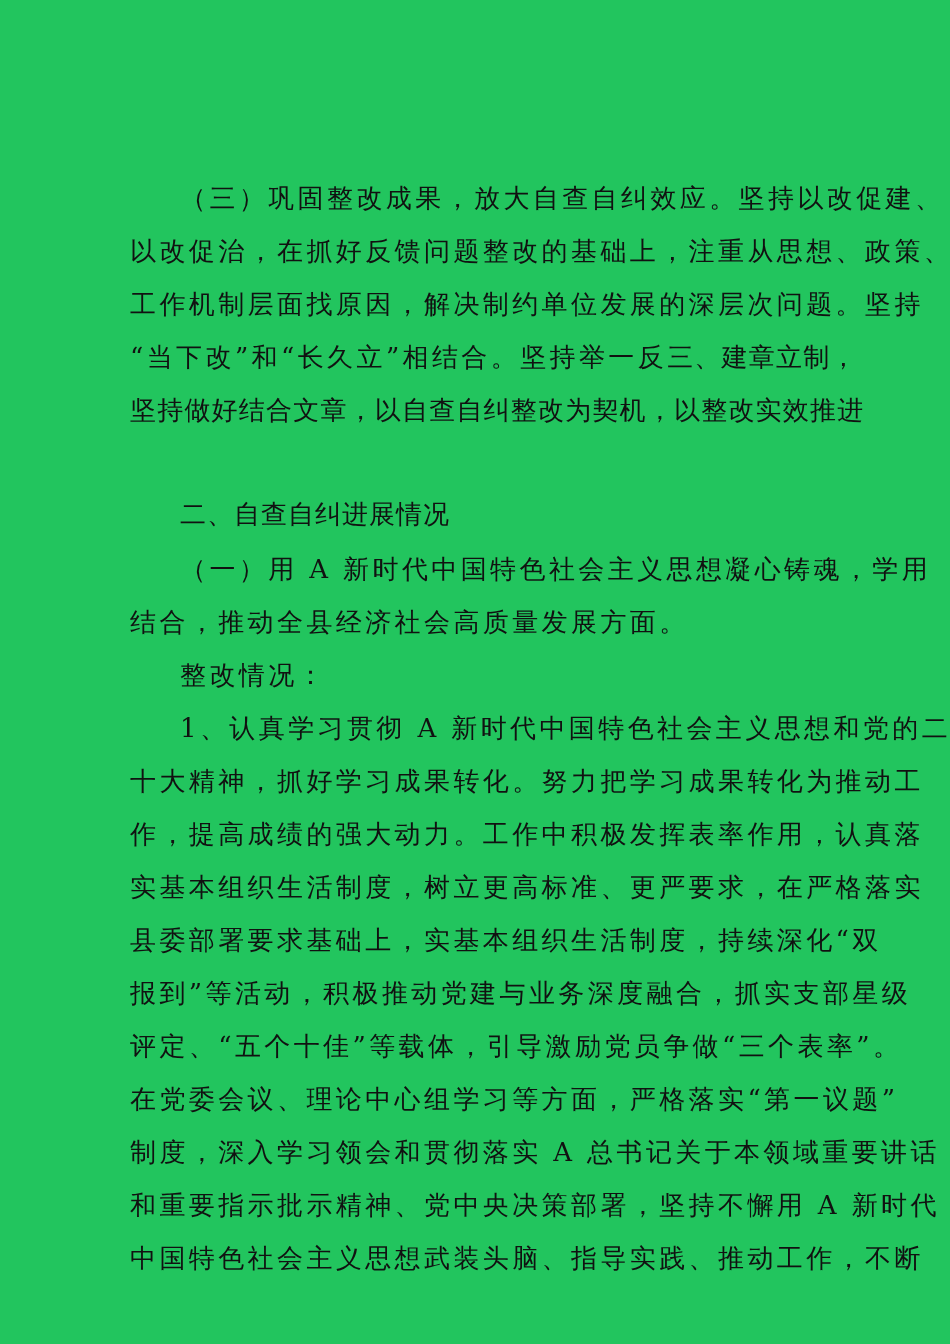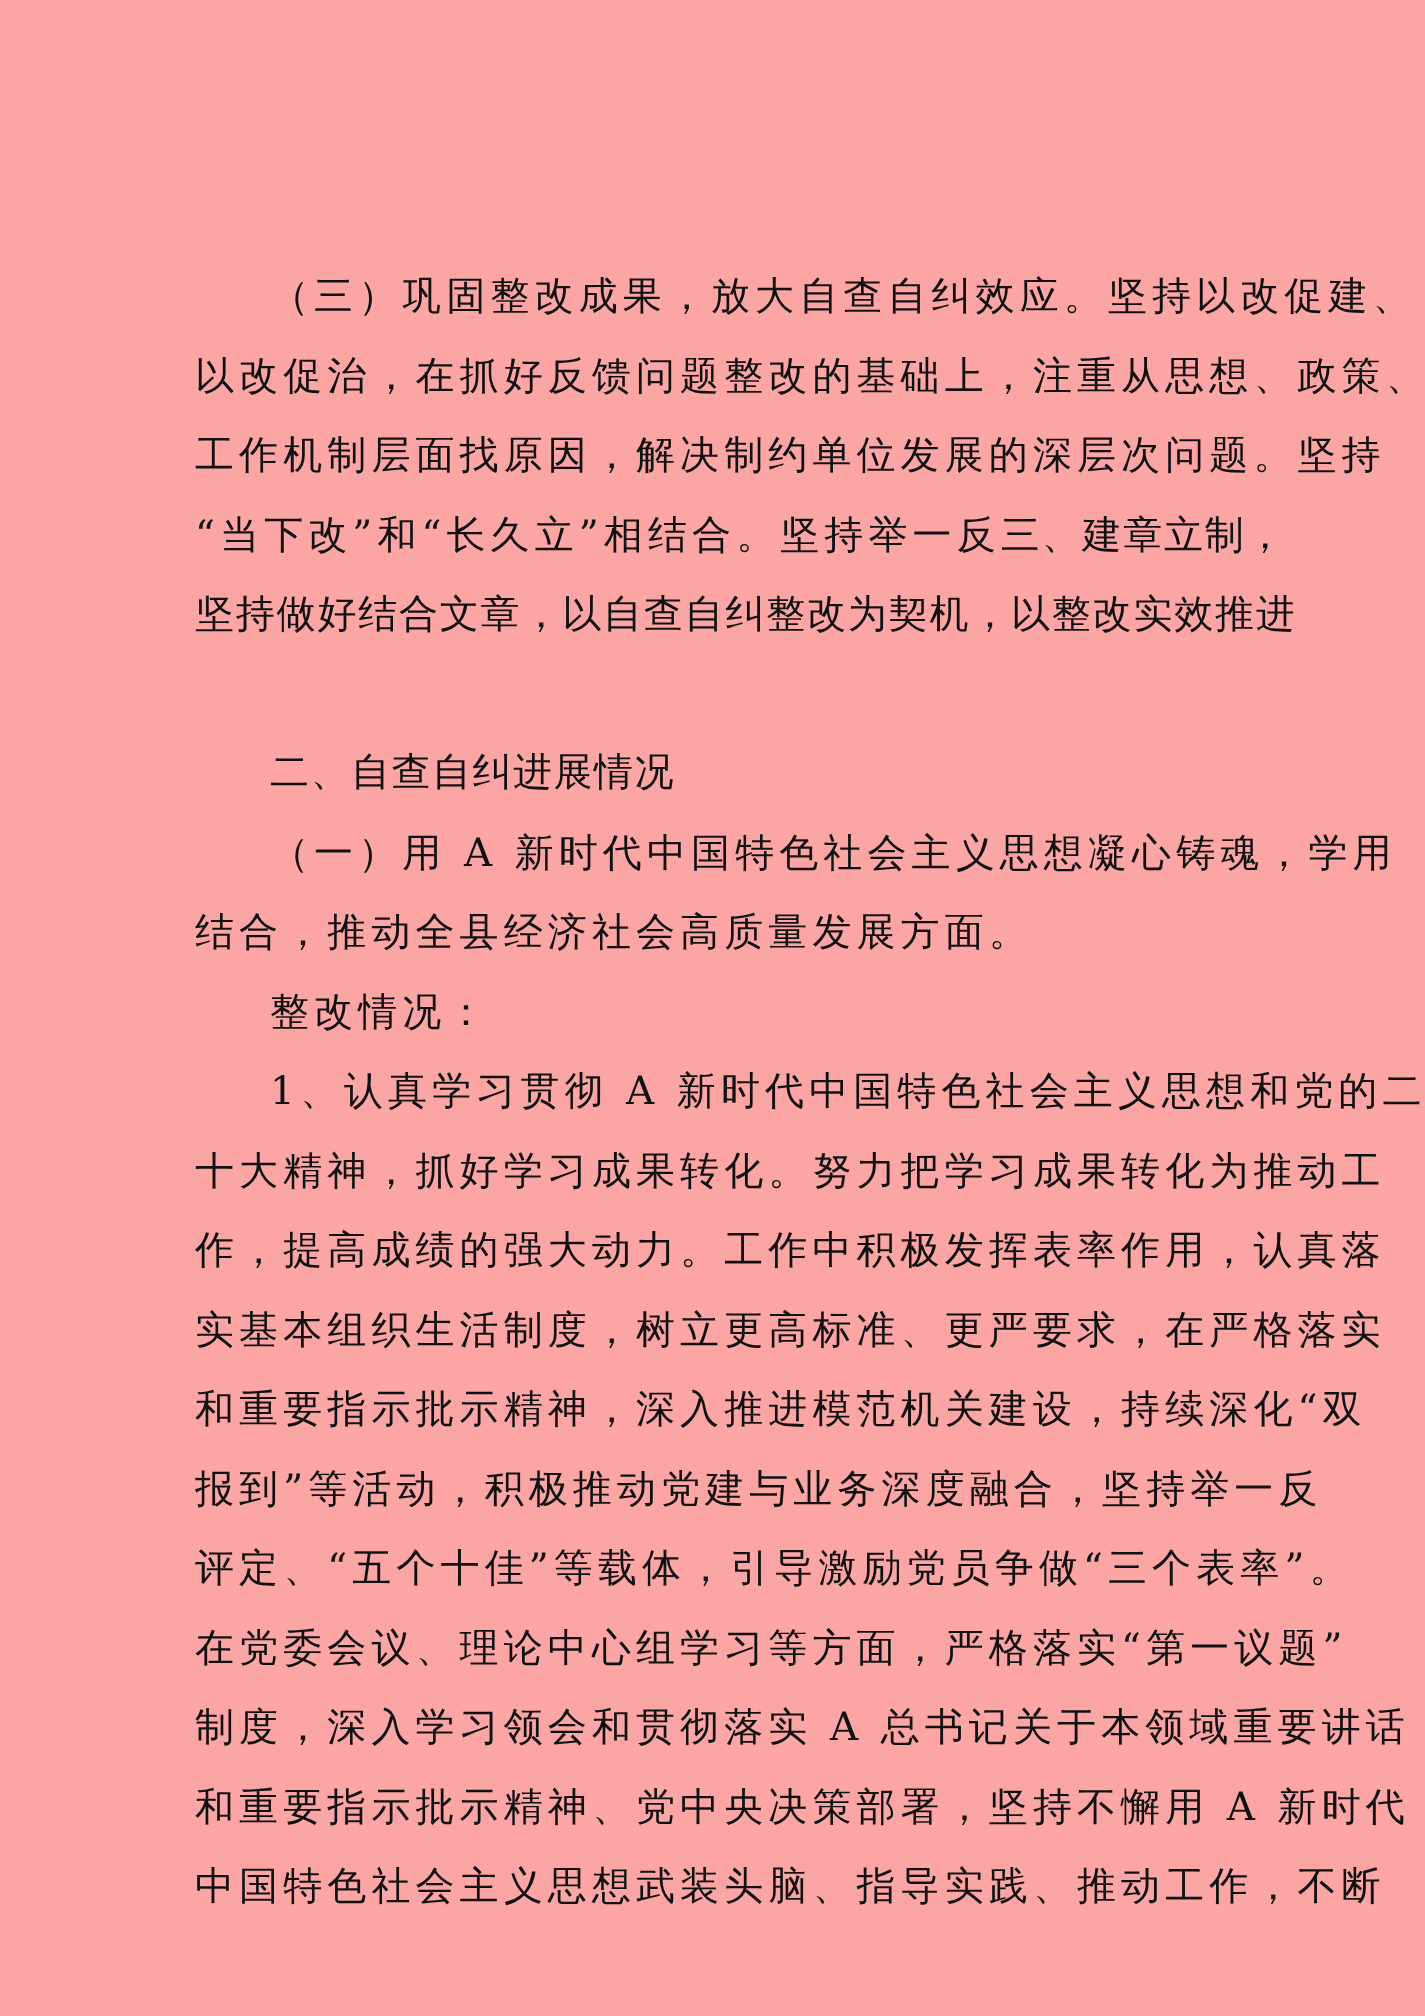--- a/index.html
+++ b/index.html
@@ -1,18 +1,18 @@
 <!DOCTYPE html>
 <html><head>
 <meta charset="utf-8">
 <style>
   html, body { margin: 0; padding: 0; background: #ffffff; }
   body { width: 950px; height: 1344px; position: relative; overflow: hidden;
          font-family: "DejaVu Serif", "Liberation Serif", serif; color: #111; }
-  .page { position: absolute; left: 0; top: 0; width: 950px; height: 1344px; background: #fca5a5; }
+  .page { position: absolute; left: 0; top: 0; width: 950px; height: 1344px; background: #22c55e; }
   .line { position: absolute; left: 130px; width: 700px; font-size: 26px; line-height: 30px;
           white-space: nowrap; letter-spacing: 3.4px; }
   .indent { left: 180px; width: 650px; }
   .bold { font-family: "DejaVu Sans", "Liberation Sans", sans-serif; font-weight: normal; letter-spacing: 1.2px; }
   .heading { font-family: Liberation Mono, monospace; letter-spacing: 1px; }
 </style>
 </head>
 <body>
 
 <div class="page">
@@ -29,20 +29,20 @@
 
   <div class="line indent" style="top:554px">（一）用 A 新时代中国特色社会主义思想凝心铸魂，学用</div>
   <div class="line" style="top:607px">结合，推动全县经济社会高质量发展方面。</div>
 
   <div class="line indent" style="top:660px">整改情况：</div>
 
   <div class="line indent" style="top:713px">1、认真学习贯彻 A 新时代中国特色社会主义思想和党的二</div>
   <div class="line" style="top:766px">十大精神，抓好学习成果转化。努力把学习成果转化为推动工</div>
   <div class="line" style="top:819px">作，提高成绩的强大动力。工作中积极发挥表率作用，认真落</div>
   <div class="line" style="top:872px">实基本组织生活制度，树立更高标准、更严要求，在严格落实</div>
-  <div class="line" style="top:925px">和重要指示批示精神，深入推进模范机关建设，持续深化“双</div>
-  <div class="line" style="top:978px">报到”等活动，积极推动党建与业务深度融合，坚持举一反</div>
+  <div class="line" style="top:925px">县委部署要求基础上，实基本组织生活制度，持续深化“双</div>
+  <div class="line" style="top:978px">报到”等活动，积极推动党建与业务深度融合，抓实支部星级</div>
   <div class="line" style="top:1031px">评定、“五个十佳”等载体，引导激励党员争做“三个表率”。</div>
   <div class="line" style="top:1084px">在党委会议、理论中心组学习等方面，严格落实“第一议题”</div>
   <div class="line" style="top:1137px">制度，深入学习领会和贯彻落实 A 总书记关于本领域重要讲话</div>
   <div class="line" style="top:1190px">和重要指示批示精神、党中央决策部署，坚持不懈用 A 新时代</div>
   <div class="line" style="top:1243px">中国特色社会主义思想武装头脑、指导实践、推动工作，不断</div>
 </div>
 
 </body></html>

